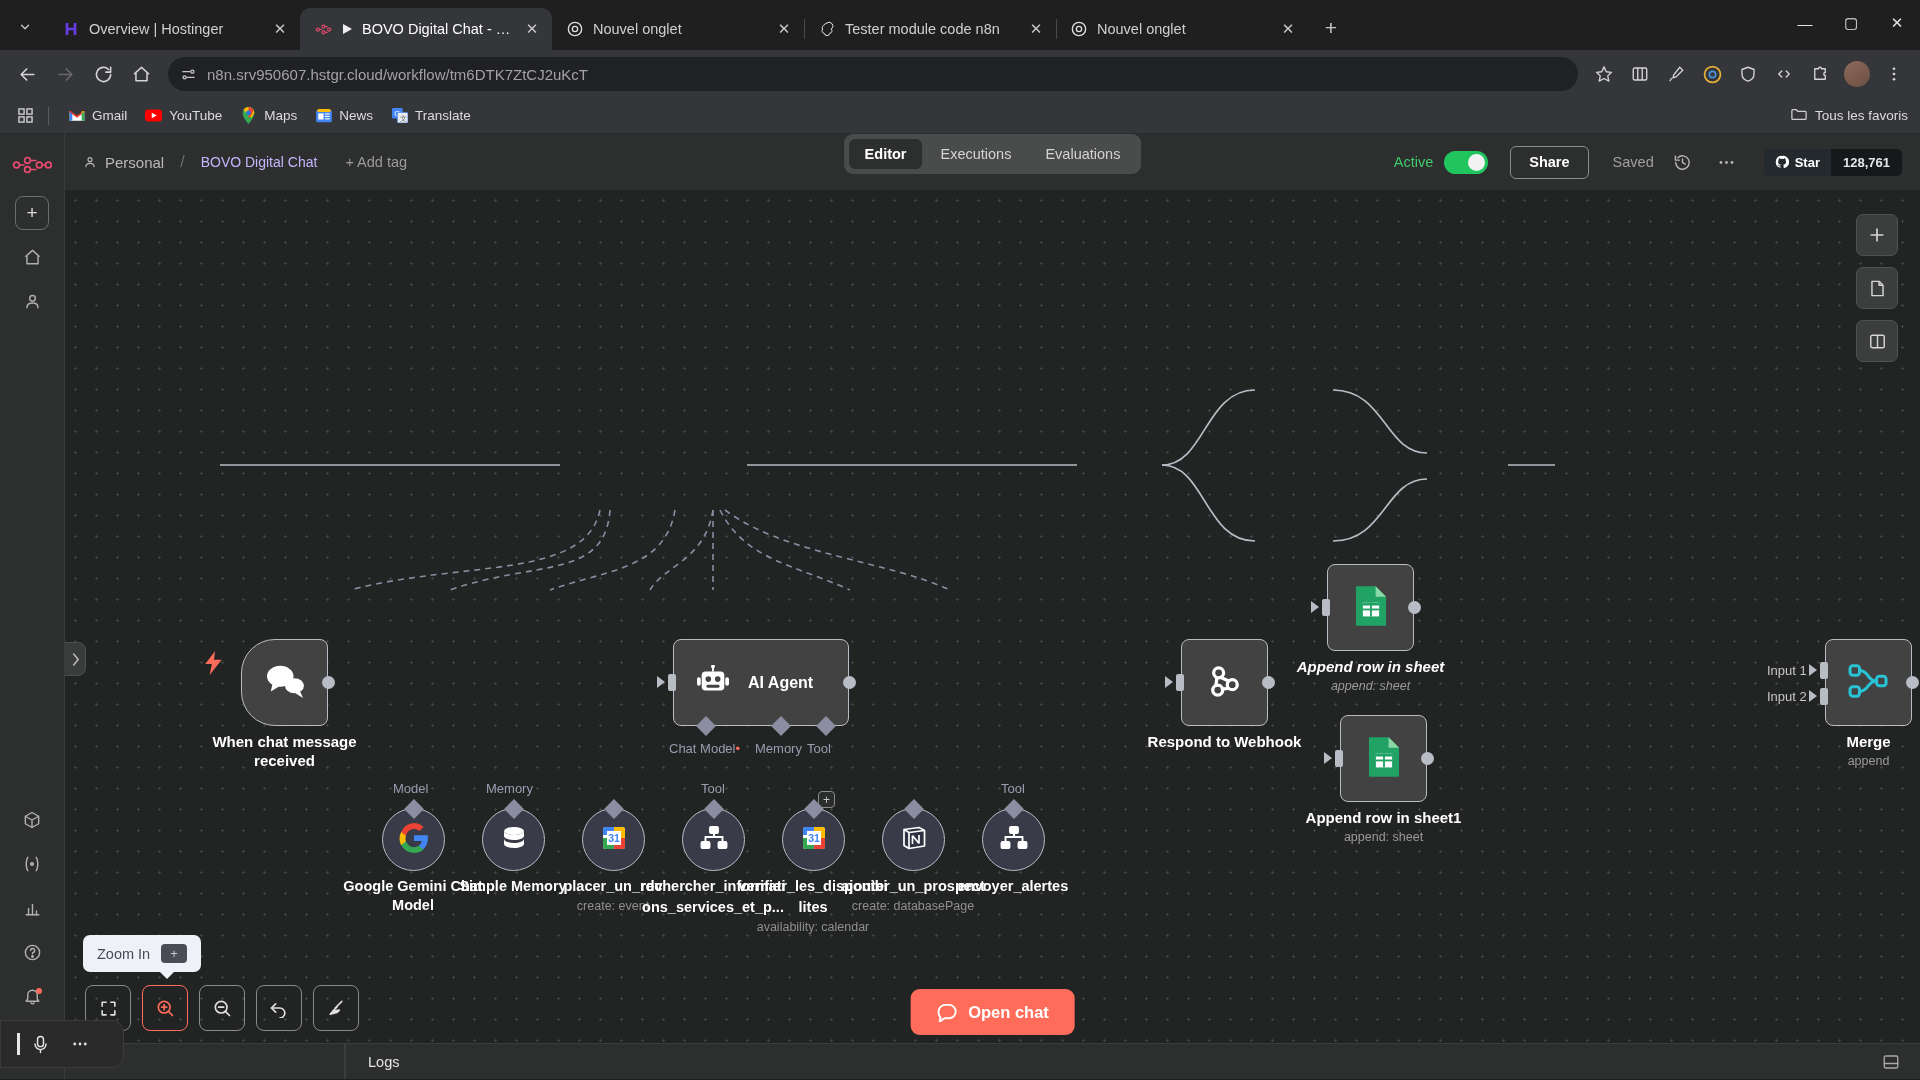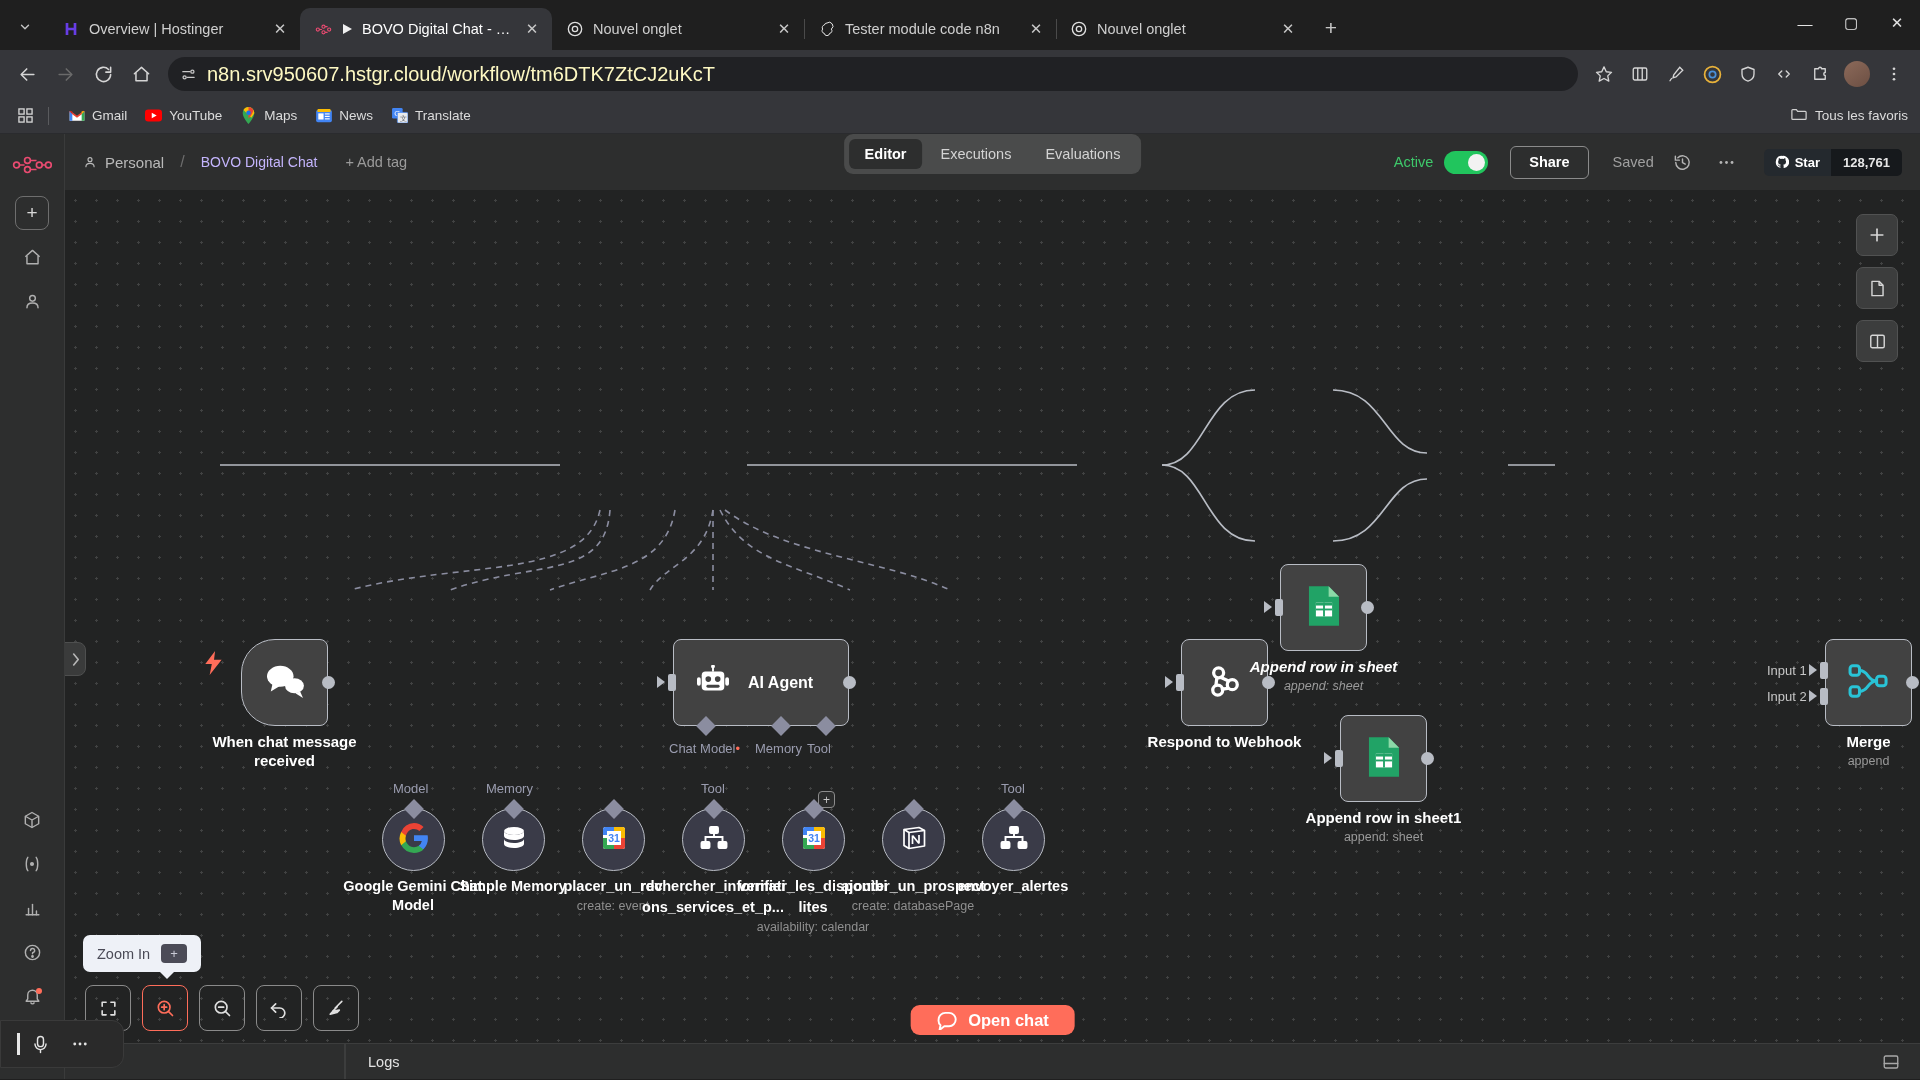--- a/index.html
+++ b/index.html
@@ -45,21 +45,21 @@
   .toolbar {
     height: 48px; background: #35363a;
     display: flex; align-items: center; padding: 0 10px; gap: 4px;
   }
   .navbtn { width: 34px; height: 34px; border-radius: 50%; display:flex;align-items:center;justify-content:center;color:#d5d5d5; flex:0 0 auto;}
   .navbtn.disabled { color: #6a6a6a; }
   .omnibox {
     flex: 1 1 auto; height: 34px; background: #202124; border-radius: 18px;
     display: flex; align-items: center; padding: 0 12px; gap: 10px; margin: 0 6px;
   }
-  .omnibox .urltext { color: #fef9c3; font-size: 20px; white-space: nowrap; overflow: hidden; }
+  .omnibox .urltext { color: #a3a3a3; font-size: 15px; white-space: nowrap; overflow: hidden; }
   .tbicon { width: 32px; height: 32px; border-radius: 50%; display:flex;align-items:center;justify-content:center;color:#d5d5d5; flex:0 0 auto;}
   .avatar { width: 26px; height: 26px; border-radius: 50%; background: linear-gradient(145deg,#8c6a5a,#6c4f43); margin: 0 4px; flex:0 0 auto;}
 
   .bookmarks {
     height: 36px; background: #35363a; display: flex; align-items: center;
     padding: 0 12px; gap: 0; border-bottom: 1px solid #2a2b2e; position: relative;
   }
   .bmapps { width: 26px; height: 26px; display:flex;align-items:center;justify-content:center; margin-right: 8px; }
   .bmdiv { width: 1px; height: 18px; background: #5a5b5e; margin: 0 10px 0 2px; }
   .bm { display: flex; align-items: center; gap: 7px; padding: 4px 9px; border-radius: 5px; color: #dcdcdc; font-size: 13.5px; white-space: nowrap; }
@@ -158,21 +158,21 @@
   .tooltip {
     position: absolute; left: 18px; bottom: 107px; background: #eef1f7; color: #4b4b57;
     border-radius: 7px; padding: 9px 14px; font-size: 14.5px; display: flex; align-items: center; gap: 11px; z-index: 7;
   }
   .tooltip .kbd { background: #4b4b57; color: #c9cad6; border-radius: 4px; padding: 2px 9px; font-size: 13px; }
   .tooltip:after { content: ''; position: absolute; bottom: -7px; left: 76px; width: 0; height: 0; border-left: 8px solid transparent; border-right: 8px solid transparent; border-top: 8px solid #eef1f7; }
 
   .openchat {
     position: absolute; left: 50%; transform: translateX(-50%); bottom: 44px;
     background: #ff6d5a; color: #ffffff; border-radius: 9px;
-    padding: 0 26px; height: 30px; display: flex; align-items: center; gap: 11px;
+    padding: 0 26px; height: 46px; display: flex; align-items: center; gap: 11px;
     font-size: 16.5px; font-weight: 600; z-index: 3;
   }
 
   .statusbar {
     position: absolute; left: 0; right: 0; bottom: 0; height: 36px;
     background: #2d2e2e; border-top: 1px solid #3c3d3d;
     display: flex; align-items: center; z-index: 8;
   }
   .stleft { width: 280px; height: 100%; display: flex; align-items: center; padding-left: 18px; color: #cfcfcf; font-size: 14px; border-right: 1px solid #3c3d3d;}
   .stmid { flex: 1 1 auto; display: flex; align-items: center; justify-content: center; color: #a8a8a8; font-size: 14px; }
@@ -659,21 +659,21 @@
                   <path d="M13 19 L 12 27"></path>
               </svg>
             </span>
           </div>
           <div class="arrowin" style="left:-16px;top:37px;"></div>
           <div class="inport" style="left:-5px;top:35px;"></div>
           <div class="port" style="right:-7px; top:37px;"></div>
           <div class="nlabel" style="top:94px;">Respond to Webhook</div>
         </div>
 
-        <div class="node" style="left:1215px; top:374px; width:87px; height:87px;font-style:italic;">
+        <div class="node" style="left:1262px; top:374px; width:87px; height:87px;font-style:italic;">
           <div class="nbox" style="width:87px;height:87px;">
             <span>
               <svg width="36" height="44" viewBox="0 0 30 38">
                 <path d="M2 2h17l9 9v25H2z" fill="#21a366"></path>
                   <path d="M19 2l9 9h-9z" fill="#8cd9a8"></path>
                 <rect x="8" y="16" width="14" height="12" fill="#ffffff"></rect>
                 <rect x="8" y="16" width="14" height="2.6" fill="#21a366"></rect>
                 <line x1="15" y1="16" x2="15" y2="28" stroke="#21a366" stroke-width="1.6"></line>
                 <line x1="8" y1="22" x2="22" y2="22" stroke="#21a366" stroke-width="1.6"></line>
               </svg>

